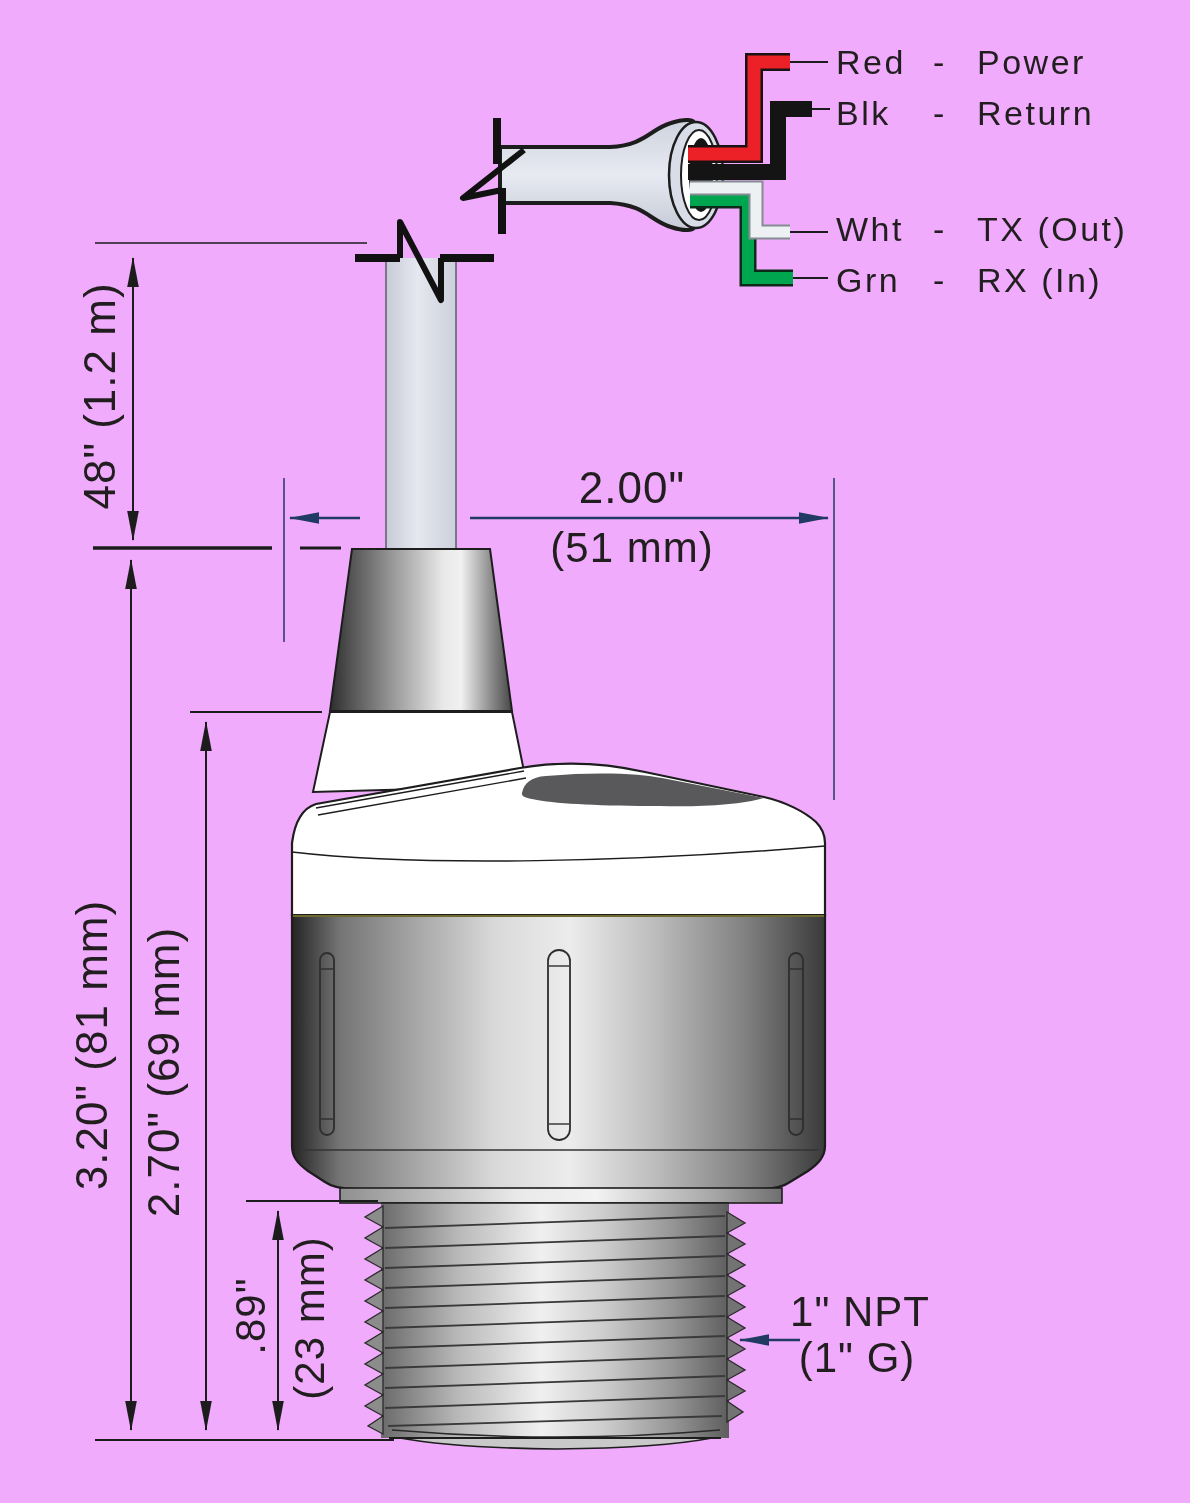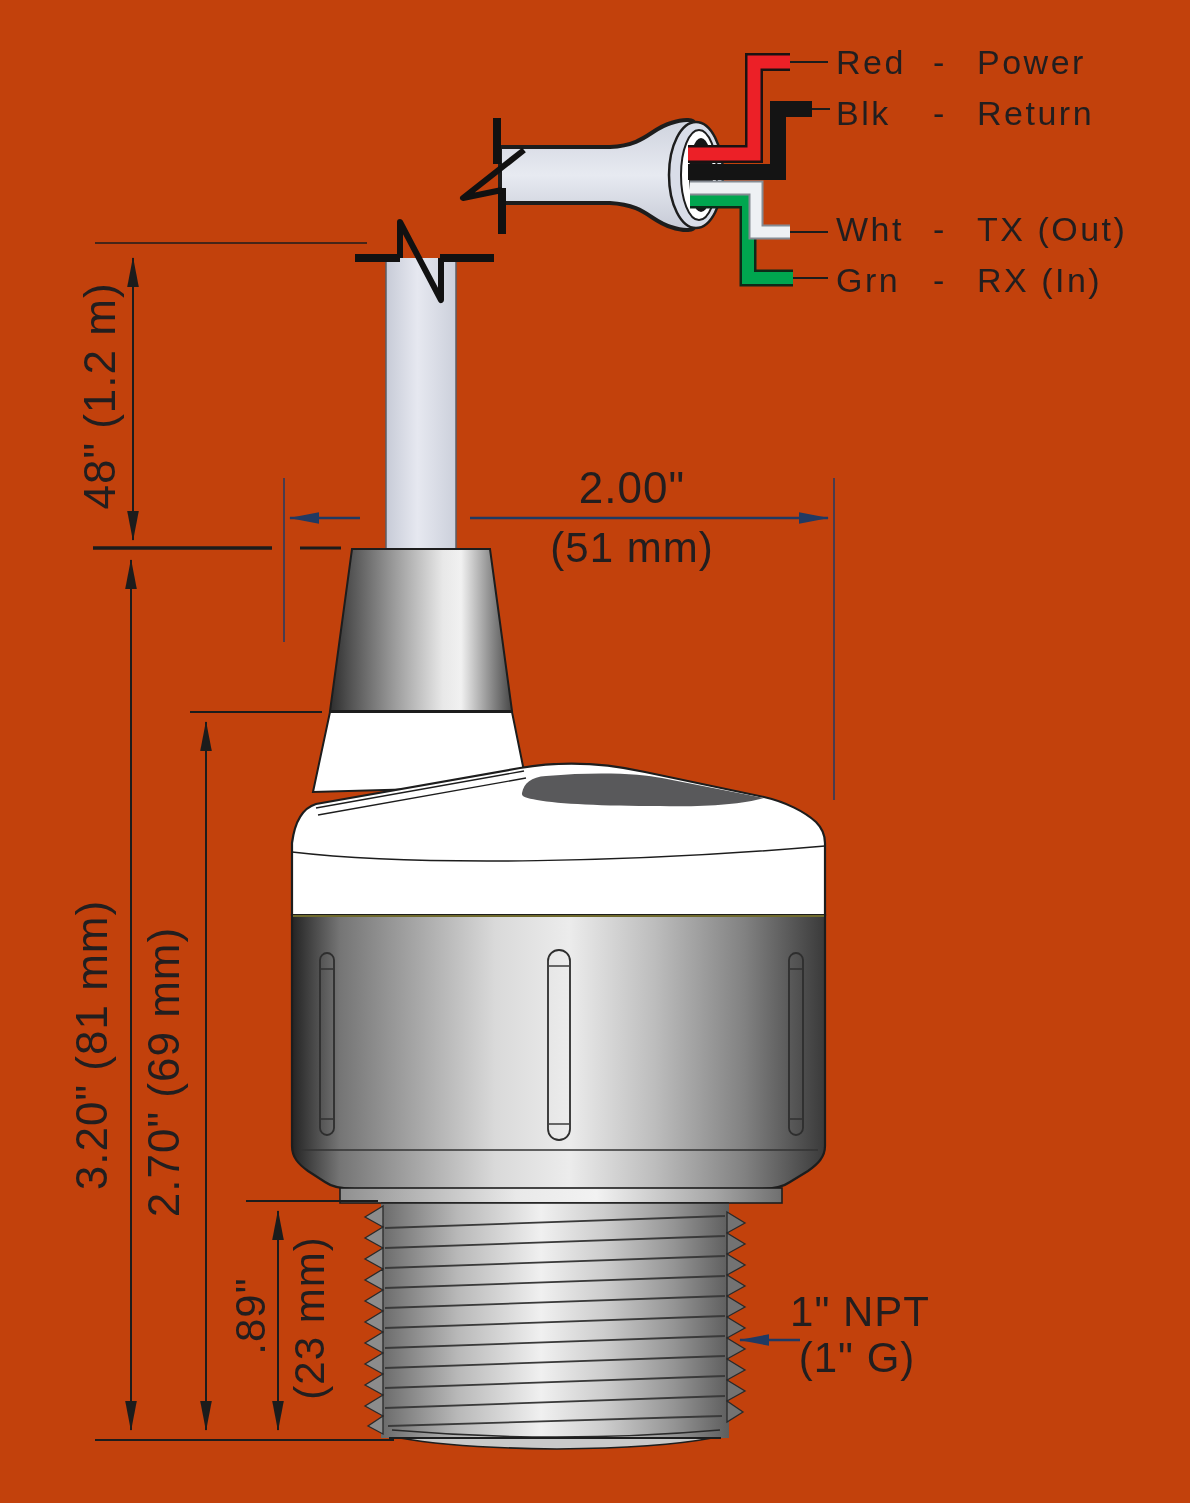--- a/index.html
+++ b/index.html
@@ -1,16 +1,16 @@
 <!DOCTYPE html>
 <html><head>
 <meta charset="utf-8">
 <style>
   html,body{margin:0;padding:0;background:#ffffff;}
-  .stage{position:relative;width:1190px;height:1503px;background:#c2410c;overflow:hidden;}
+  .stage{position:relative;width:1190px;height:1503px;background:#f0abfc;overflow:hidden;}
   text{font-family:"Liberation Sans","DejaVu Sans",sans-serif;fill:#221e1f;}
   .legend-t{font-size:34px;letter-spacing:2.5px;}
   .dim-t{font-size:44px;letter-spacing:1px;}
   .dim-s{font-size:42px;letter-spacing:1px;}
 </style>
 </head>
 <body>
 
 <div class="stage">
 <svg width="1190" height="1503" viewBox="0 0 1190 1503" xmlns="http://www.w3.org/2000/svg">

